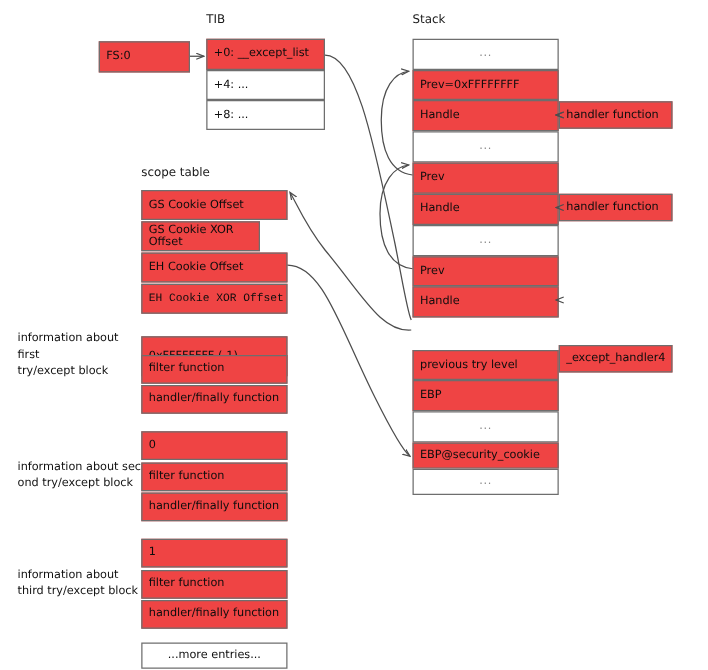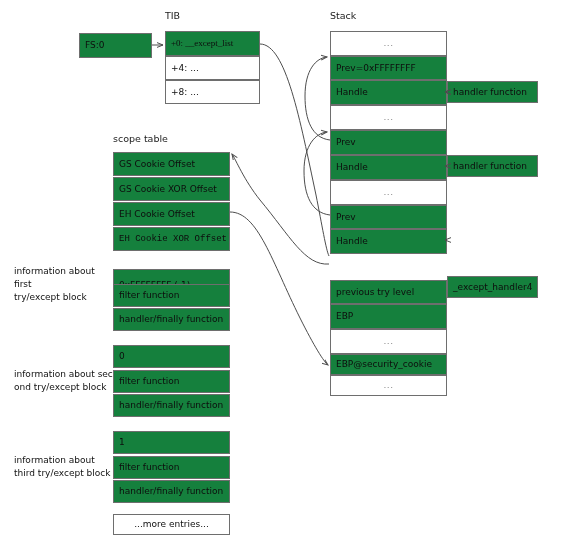--- a/index.html
+++ b/index.html
@@ -18,21 +18,21 @@
   .col-title {
     position: absolute;
     font-size: 9.5px;
     color: #1a1a1a;
     white-space: nowrap;
   }
   .box {
     position: absolute;
     box-sizing: border-box;
     border: 1px solid #6e6e6e;
-    background: #15803d;
+    background: #ef4444;
     font-size: 9px;
     color: #0d0d0d;
     display: flex;
     align-items: center;
     padding-left: 5px;
     line-height: 1.15;
     white-space: pre-line;
   }
   .box.white {
     background: #ffffff;
@@ -72,21 +72,21 @@
 <body>
 
 <div id="canvas">
 
   <div class="col-title" style="left:165px; top:10px; width:95px;">TIB</div>
   <div class="col-title" style="left:330px; top:10px; width:117px;">Stack</div>
   <div class="col-title" style="left:113px; top:133px; width:117px;">scope table</div>
 
   <div class="box" style="left:79px; top:33px; width:73px; height:25px;">FS:0</div>
 
-  <div class="box" style="left:165px; top:31px; width:95px; height:25px;font-family:Liberation Serif, serif;">+0:  __except_list</div>
+  <div class="box" style="left:165px; top:31px; width:95px; height:25px;">+0:  __except_list</div>
   <div class="box white" style="left:165px; top:56px; width:95px; height:24px;">+4:  ...</div>
   <div class="box white" style="left:165px; top:80px; width:95px; height:24px;">+8: ...</div>
 
   <div class="box white center" style="left:330px; top:31px; width:117px; height:25px;">...</div>
   <div class="box" style="left:330px; top:56px; width:117px; height:24px;">Prev=0xFFFFFFFF</div>
   <div class="box" style="left:330px; top:80px; width:117px; height:25px;">Handle</div>
   <div class="box white center" style="left:330px; top:105px; width:117px; height:25px;">...</div>
   <div class="box" style="left:330px; top:130px; width:117px; height:25px;">Prev</div>
   <div class="box" style="left:330px; top:155px; width:117px; height:25px;">Handle</div>
   <div class="box white center" style="left:330px; top:180px; width:117px; height:25px;">...</div>
@@ -96,21 +96,21 @@
   <div class="box" style="left:330px; top:304px; width:117px; height:25px;">EBP</div>
   <div class="box white center" style="left:330px; top:329px; width:117px; height:25px;">...</div>
   <div class="box" style="left:330px; top:354px; width:117px; height:21px;">EBP@security_cookie</div>
   <div class="box white center" style="left:330px; top:375px; width:117px; height:21px;">...</div>
 
   <div class="box" style="left:447px; top:81px; width:91px; height:22px;">handler function</div>
   <div class="box" style="left:447px; top:155px; width:91px; height:22px;">handler function</div>
   <div class="box" style="left:447px; top:229px; width:91px; height:22px;margin-top:47px;">_except_handler4</div>
 
   <div class="box" style="left:113px; top:152px; width:117px; height:24px;">GS Cookie Offset</div>
-  <div class="box" style="left:113px; top:177px; width:117px; height:24px;">GS Cookie XOR Offset</div>
+  <div class="box" style="left:113px; top:177px; width:95px; height:24px;">GS Cookie XOR Offset</div>
   <div class="box" style="left:113px; top:202px; width:117px; height:24px;">EH Cookie Offset</div>
   <div class="box" style="left:113px; top:227px; width:117px; height:24px;font-family:Liberation Mono, monospace;">EH Cookie XOR Offset</div>
 
   <div class="side-label" style="left:14px; top:265px; width:100px;">information about first
 try/except block</div>
   <div class="box" style="left:113px; top:269px; width:117px; height:32px;">0xFFFFFFFF (-1)</div>
   <div class="box" style="left:113px; top:284px; width:117px; height:23px;">filter function</div>
   <div class="box" style="left:113px; top:308px; width:117px; height:23px;">handler/finally function</div>
 
   <div class="side-label" style="left:14px; top:368px; width:110px;">information about sec-

